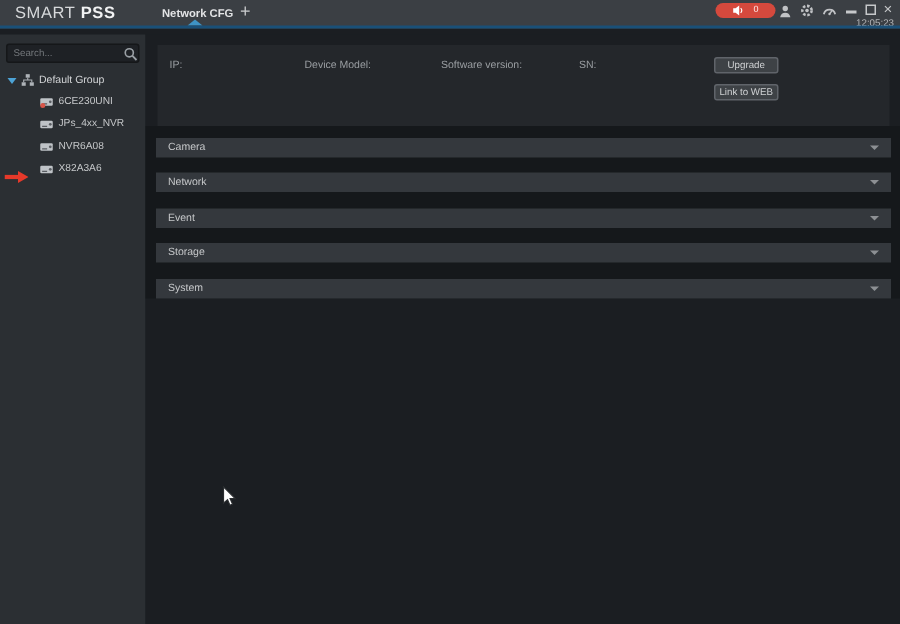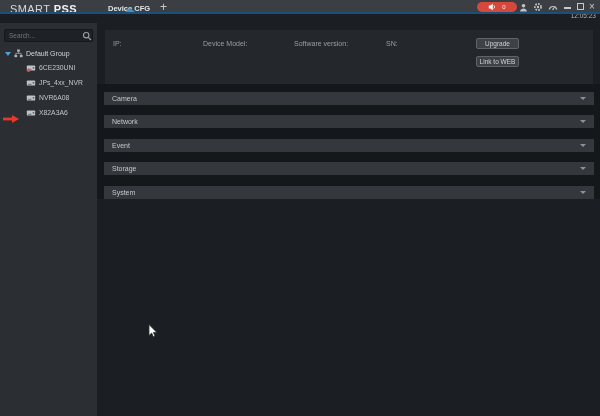--- a/index.html
+++ b/index.html
@@ -4,21 +4,21 @@
 <style>
   * { margin:0; padding:0; box-sizing:border-box; }
   html,body { background:#000; }
   .window {
     position:relative; width:600px; height:416px; overflow:hidden;
     background:#1b1e22; font-family:"Liberation Sans", sans-serif;
     -webkit-font-smoothing:antialiased;
   }
 
   
-  .topbar { position:absolute; left:0; top:0; width:600px; height:14px; background:#3b3f44; }
+  .topbar { position:absolute; left:0; top:0; width:600px; height:19px; background:#3b3f44; }
   .accent-line { position:absolute; left:0; bottom:0; width:100%; height:2px; background:#1a5078; }
   .tab-caret { position:absolute; left:125px; bottom:2px; width:0; height:0;
     border-left:5px solid transparent; border-right:5px solid transparent; border-bottom:4px solid #3f93c4; }
   .brand { position:absolute; left:10px; top:3px; font-size:11px; letter-spacing:.4px; color:#d7d9db; }
   .brand b { color:#f1f2f3; }
   .tab-label { position:absolute; left:108px; top:4px; font-size:7.5px; font-weight:bold; color:#e3e4e6; }
   .tab-add { position:absolute; left:160px; top:0px; font-size:12px; color:#c9cbcd; line-height:14px; }
   .time { position:absolute; right:4px; top:12px; font-size:6.5px; color:#b4b6b9; }
 
   .alarm-badge { position:absolute; left:477px; top:2px; width:40px; height:10px; border-radius:5px;
@@ -68,21 +68,21 @@
   .cursor { position:absolute; left:148px; top:324px; }
 </style>
 </head>
 <body>
 
 <div class="window">
 
   <div class="topbar">
     <div class="brand"><span>SMART</span>&nbsp;<b>PSS</b></div>
 
-    <div class="tab-label">Device CFG</div>
+    <div class="tab-label">Network CFG</div>
     <div class="tab-add">+</div>
 
     <div class="alarm-badge">
       <span style="display:flex;">
         <svg width="8" height="8" viewBox="0 0 10 10">
             <path d="M1 3.2h2L6 .8v8.4L3 6.8H1z" fill="#ffffff"></path>
             <path d="M7.2 3a2.6 2.6 0 010 4" stroke="#ffffff" stroke-width="1" fill="none"></path>
           </svg>
       </span>
       <span class="cnt">0</span>

